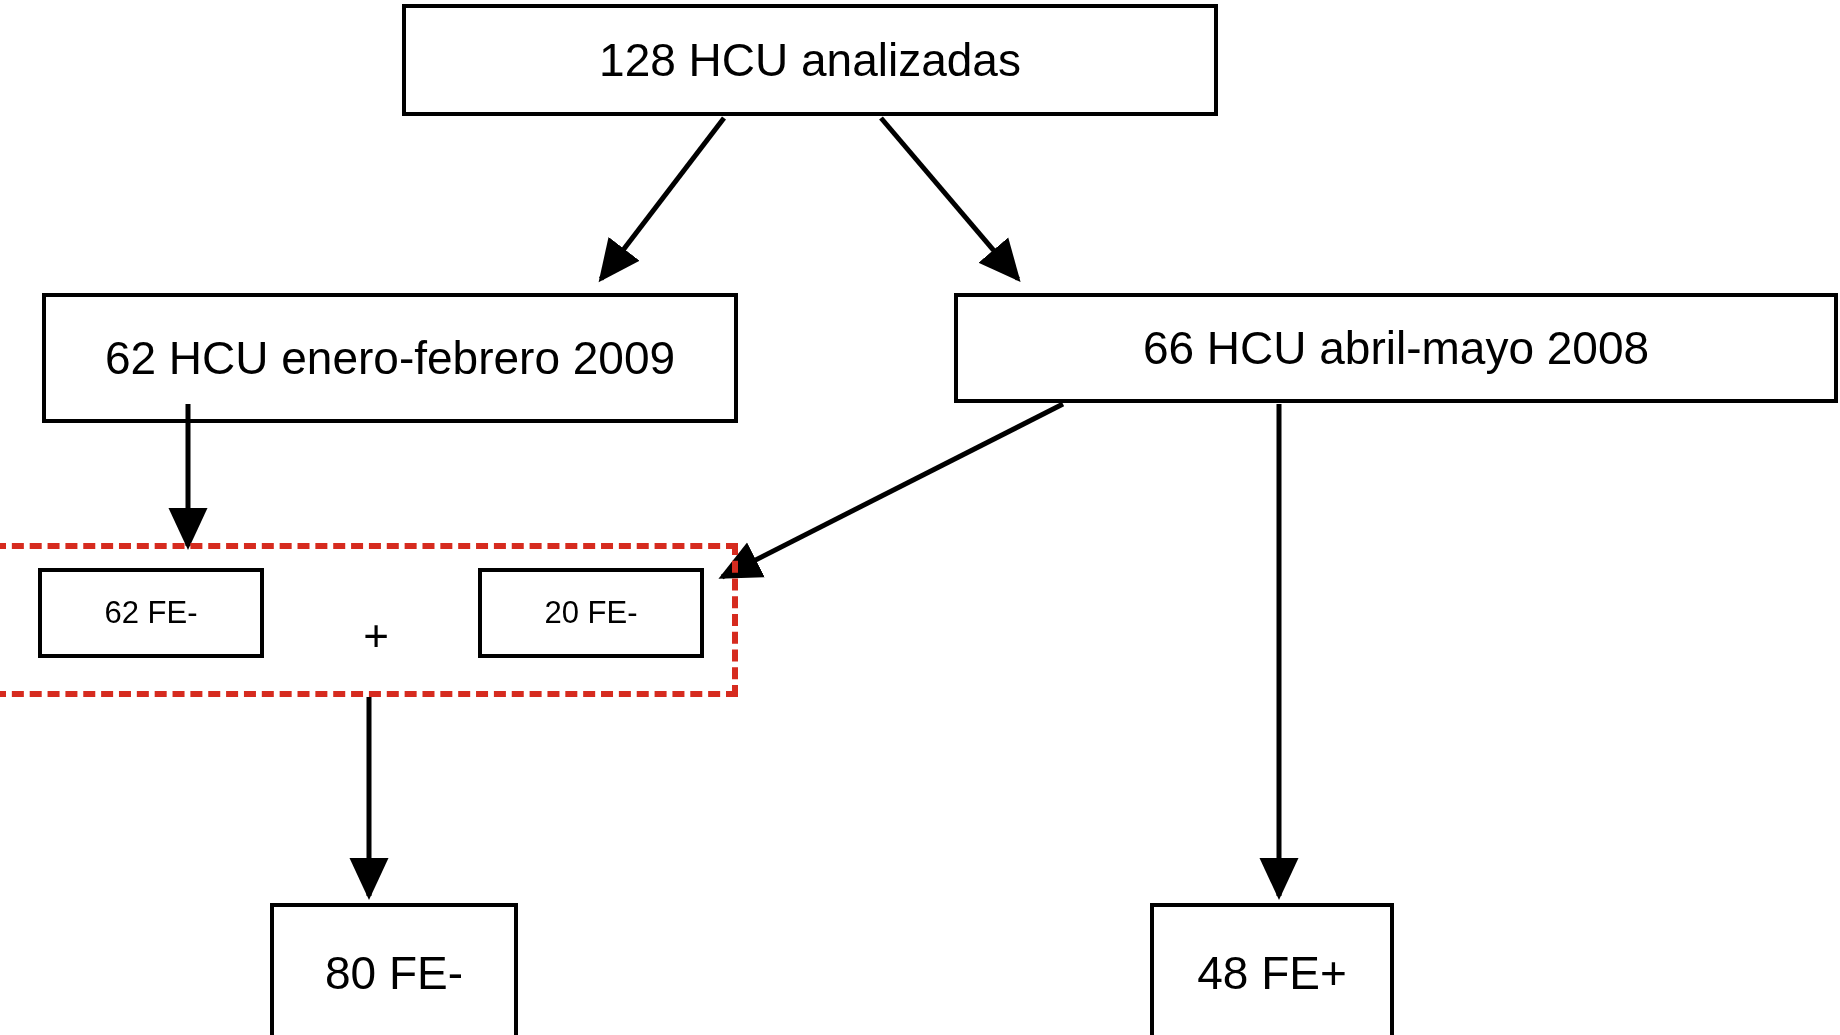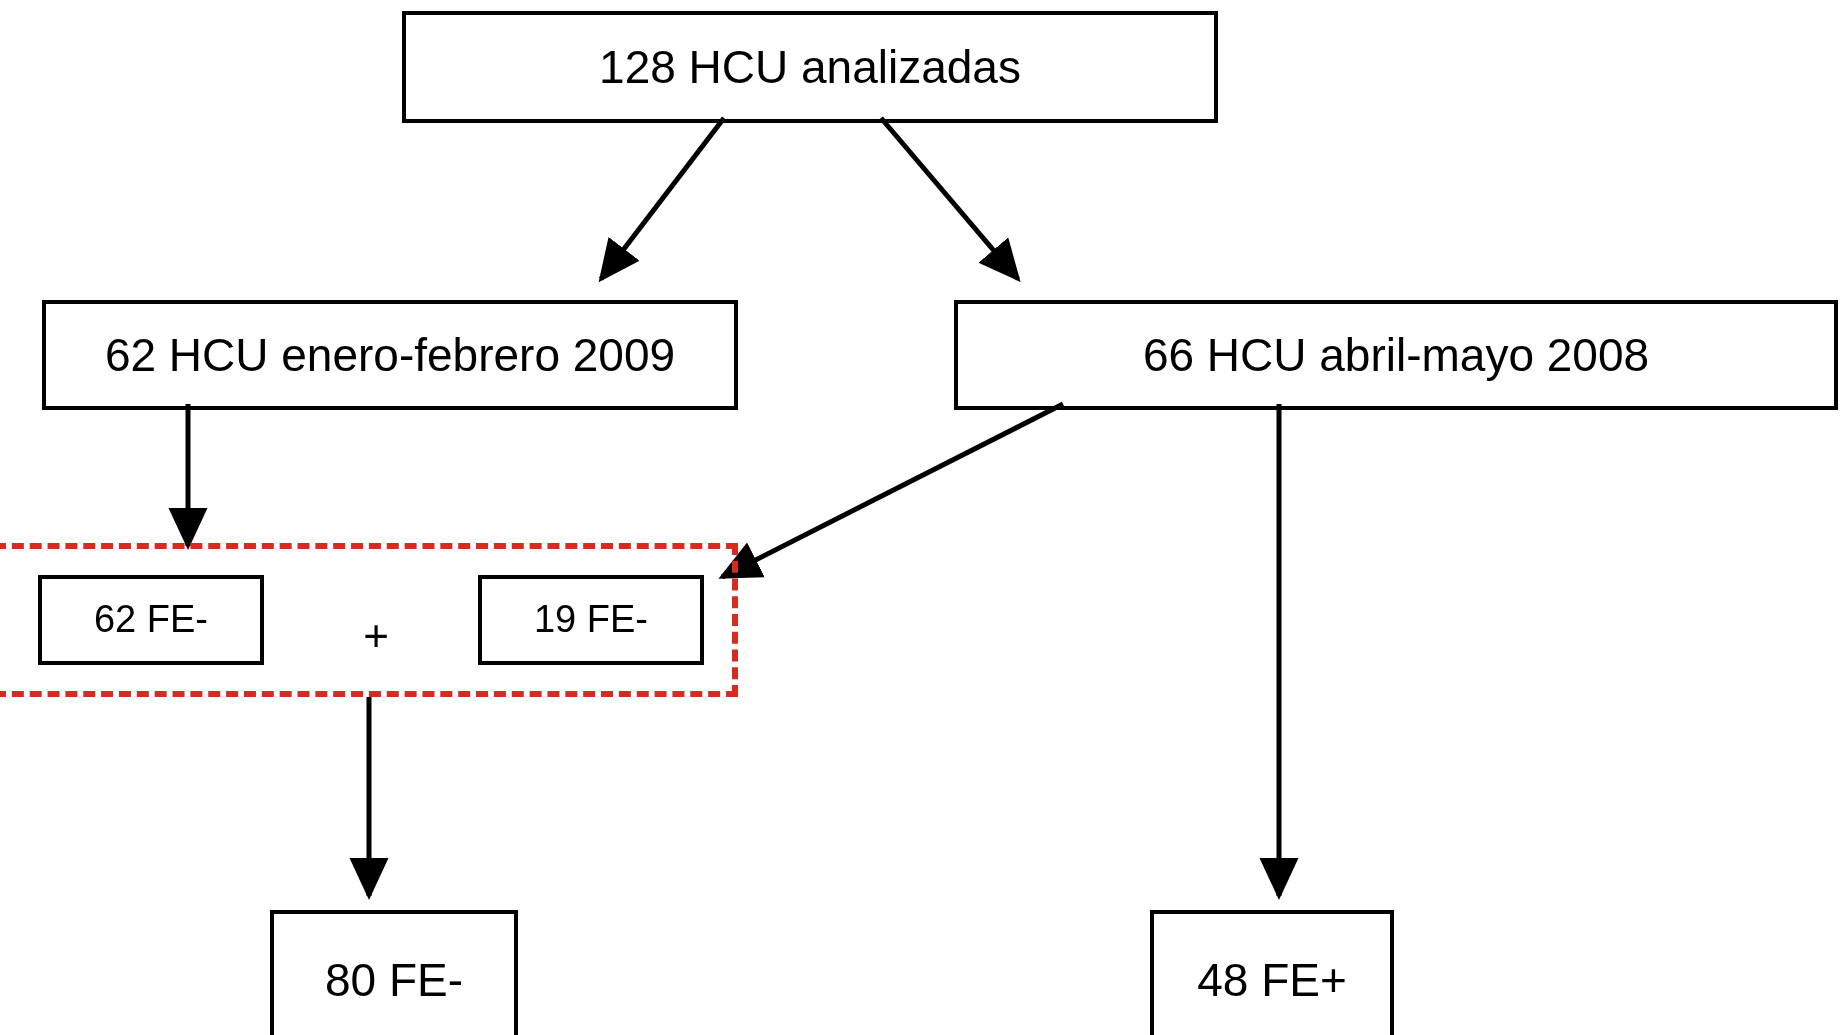--- a/index.html
+++ b/index.html
@@ -21,32 +21,31 @@
     border: 4px solid #000000;
     background: transparent;
     display: flex;
     align-items: center;
     justify-content: center;
     color: #000000;
     font-family: "Liberation Sans", sans-serif;
     font-weight: 400;
     line-height: 1.1;
     white-space: nowrap;
-    margin-top: 7px;
   }
   .node.lvl1 { font-size: 46px; }
   .node.lvl2 { font-size: 46px; }
-  .node.lvl3 { font-size: 38px; }
+  .node.lvl3 { font-size: 31px; }
   .node.lvl4 { font-size: 46px; }
 
   
   #node-root   { left: 402px;  top: 4px;   width: 816px;  height: 112px; }
 
   
-  #node-enero  { left: 42px;   top: 293px; width: 696px;  height: 110px; }
+  #node-enero  { left: 42px;   top: 293px; width: 696px;  height: 130px; }
   #node-abril  { left: 954px;  top: 293px; width: 884px;  height: 110px; }
 
   
   #group-dashed {
     position: absolute;
     left: -6px;
     top: 543px;
     width: 744px;
     height: 154px;
     box-sizing: border-box;
@@ -115,19 +114,19 @@
   <div class="node lvl2" id="node-enero">62 HCU enero-febrero 2009</div>
 
   <div class="node lvl2" id="node-abril">66 HCU abril-mayo 2008</div>
 
   <div id="group-dashed"></div>
 
   <div class="node lvl3" id="node-fe62">62 FE-</div>
 
   <div class="plus-sign">+</div>
 
-  <div class="node lvl3" id="node-fe18">19 FE-</div>
+  <div class="node lvl3" id="node-fe18">20 FE-</div>
 
   <div class="node lvl4" id="node-fe80">80 FE-</div>
 
   <div class="node lvl4" id="node-fe48">48 FE+</div>
 
 </div>
 
 </body></html>

